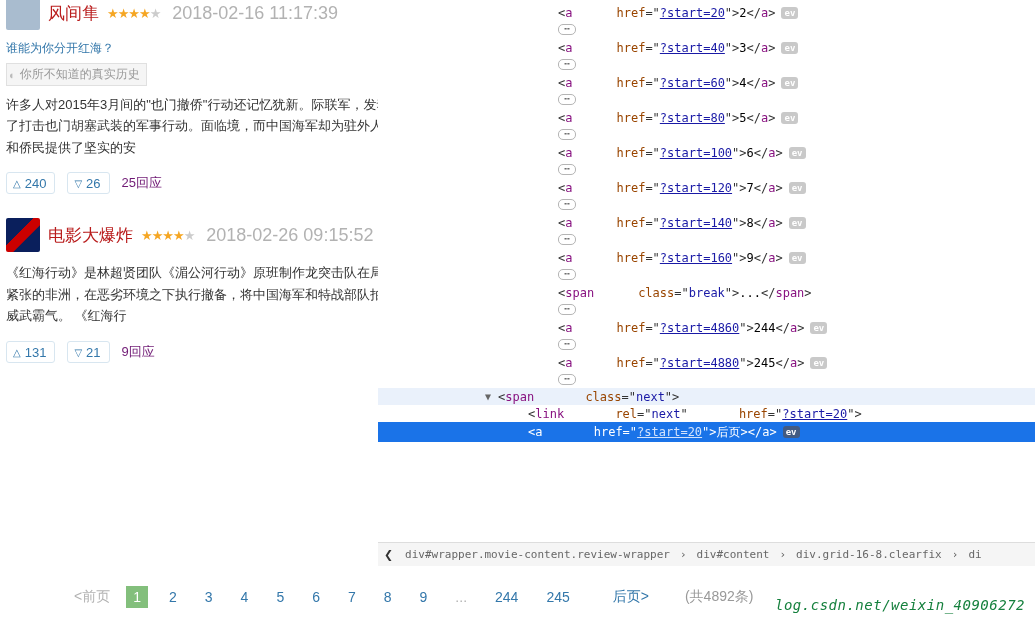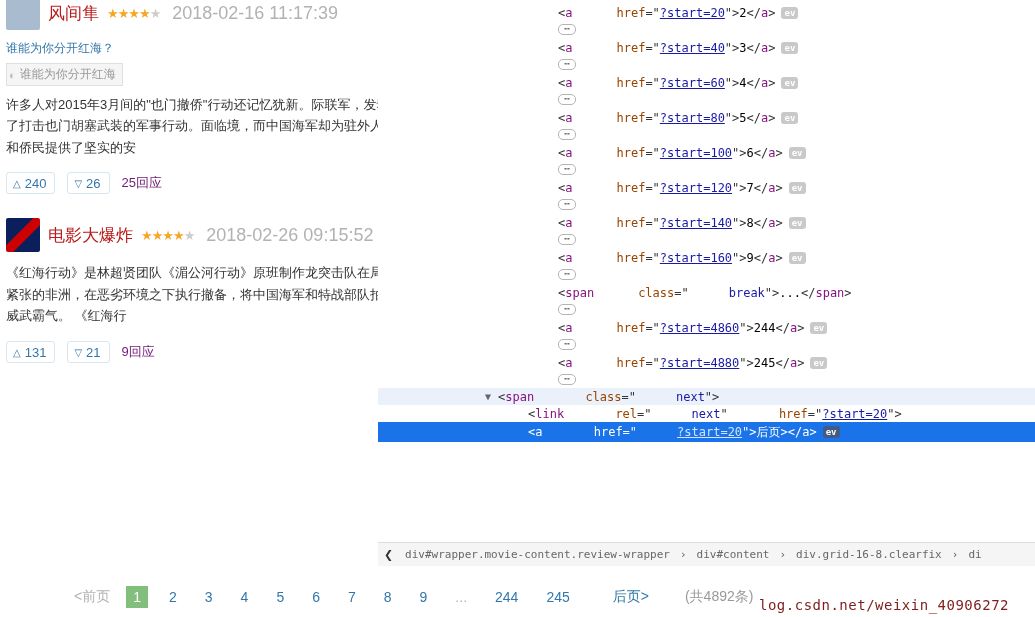--- a/index.html
+++ b/index.html
@@ -34,50 +34,50 @@
 
   
   .dev { font-family: Menlo, Consolas, monospace; font-size: 12px; color:#333; }
   .code-line { display:flex; align-items:center; padding: 1.5px 0 1.5px 30px; white-space: pre; position:relative; }
   .ev { display:inline-flex; align-items:center; justify-content:center; background:#c9c9c9; color:#fff; border-radius:3px; font-size:9px; padding:1px 3px; margin-left:6px; font-weight:bold; font-family:Menlo,Consolas,monospace; }
   .dots-badge{ display:inline-flex; align-items:center; justify-content:center; border:1.3px solid #b5b5b5; border-radius:5px; width:18px; height:11px; margin:3px 0 4px 60px; position:relative;}
   .dots-badge::after{ content:"⋯"; color:#555; font-size:10px; line-height:0; position:relative; top:-1px;}
   .toggle { position:absolute; left:47px; color:#666; font-size:10px; user-select:none; cursor:pointer; }
   .tag   { color:#881280; }
   .attr  { color:#994500;padding-left:44px; }
-  .val   { color:#1a1aa6;margin-left:40px; }
+  .val   { color:#1a1aa6; }
   .txt   { color:#000; }
   .hl-line  { background:#eaf1fb; }
   .sel-line { background:#1a73e8; color:#fff; }
   .sel-line .tag, .sel-line .attr, .sel-line .txt { color:#fff; }
   .sel-line .val { color:#d3e3fc; text-decoration: underline; }
   .sel-line .ev { background:#425b82; }
   .breadcrumb { position:absolute; bottom: 51px; left:0; right:0; height:24px; background:#f5f5f5; border-top:1px solid #ddd; display:flex; align-items:center; font-family:Menlo,Consolas,monospace; font-size:11px; color:#676767; padding-left:6px; gap:0; overflow:hidden; }
   .breadcrumb .chev{ color:#5a5a5a; padding:0 6px; }
   .breadcrumb .seg{ padding:0 4px; cursor:pointer; }
   .breadcrumb .back{ font-size:15px; font-weight:bold; color:#333; padding-right:8px; cursor:pointer; }
 
-  .watermark{ position:absolute; right:26px; bottom:4px; color:#7f1d1d; font-size:14px; letter-spacing:0.5px; font-family:Menlo,Consolas,monospace; pointer-events:none; }
+  .watermark{ position:absolute; right:10px; bottom:4px; color:#15803d; font-size:14px; letter-spacing:0.5px; font-family:Menlo,Consolas,monospace; pointer-events:none;font-style:italic; }
   a.codelink{ text-decoration: underline; color:#1a1aa6; }
 </style>
 </head>
 <body>
 
 <div class="left-pane">
 
   <div class="review" style="margin-top:-4px;">
     <div class="review-header">
       <div class="avatar avatar-plain"></div>
       <span class="author">风间隼</span>
       <span class="stars" id="stars0">★★★★<span class="grey">★</span></span>
       <span class="timestamp">2018-02-16 11:17:39</span>
     </div>
     <div class="title">谁能为你分开红海？</div>
     <div class="spoiler-warn">
-        <span>谁能为你分开红海</span>
+        <span>你所不知道的真实历史</span>
       </div>
     <div class="body">许多人对2015年3月间的"也门撤侨"行动还记忆犹新。际联军，发动了打击也门胡塞武装的军事行动。面临境，而中国海军却为驻外人员和侨民提供了坚实的安</div>
     <div class="actions">
       <span class="pill">
           <span class="tri">△</span>
           <span>240</span>
         </span>
       <span class="pill">
           <span class="tri">▽</span>
           <span>26</span>

